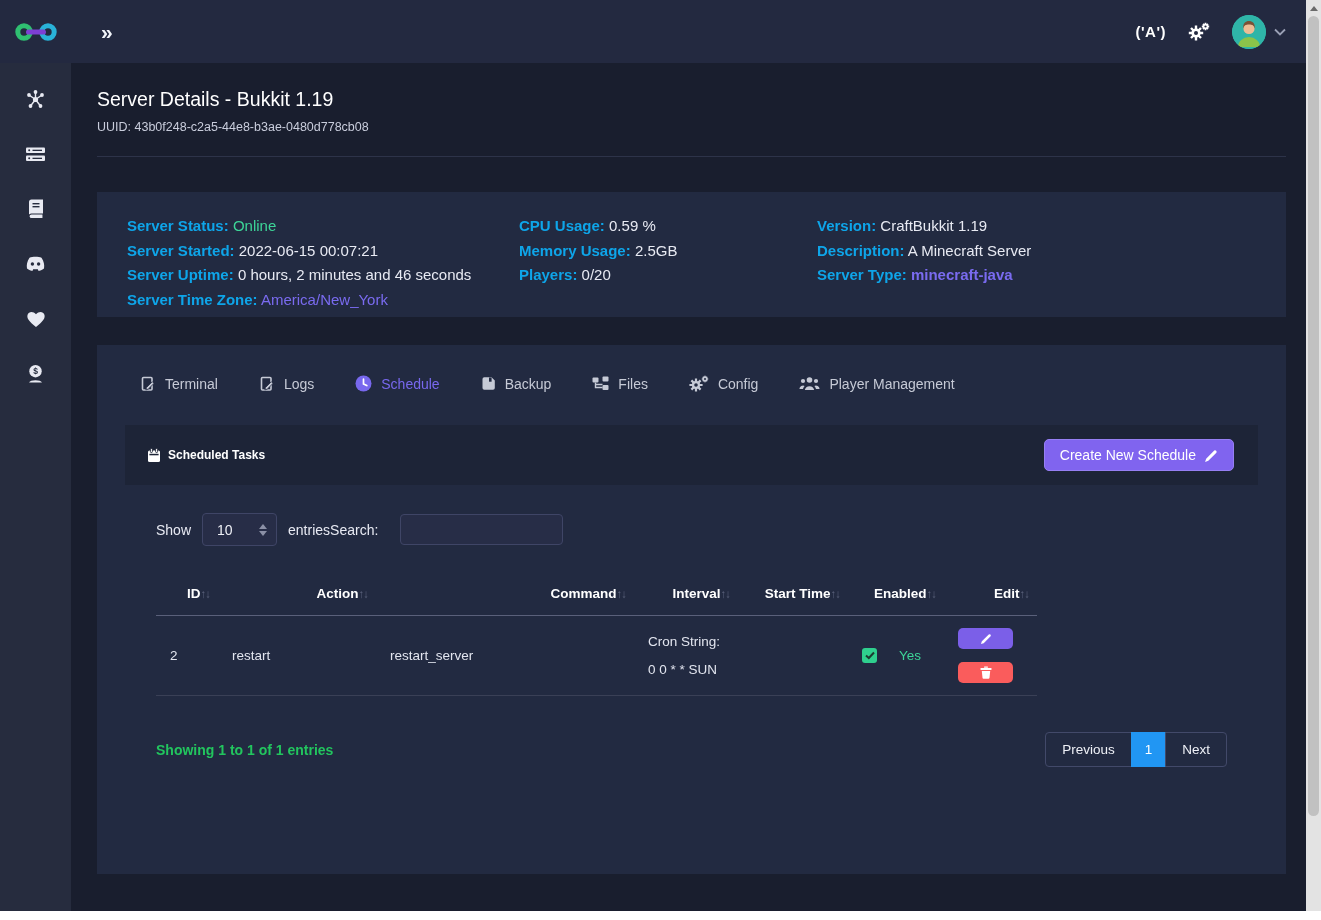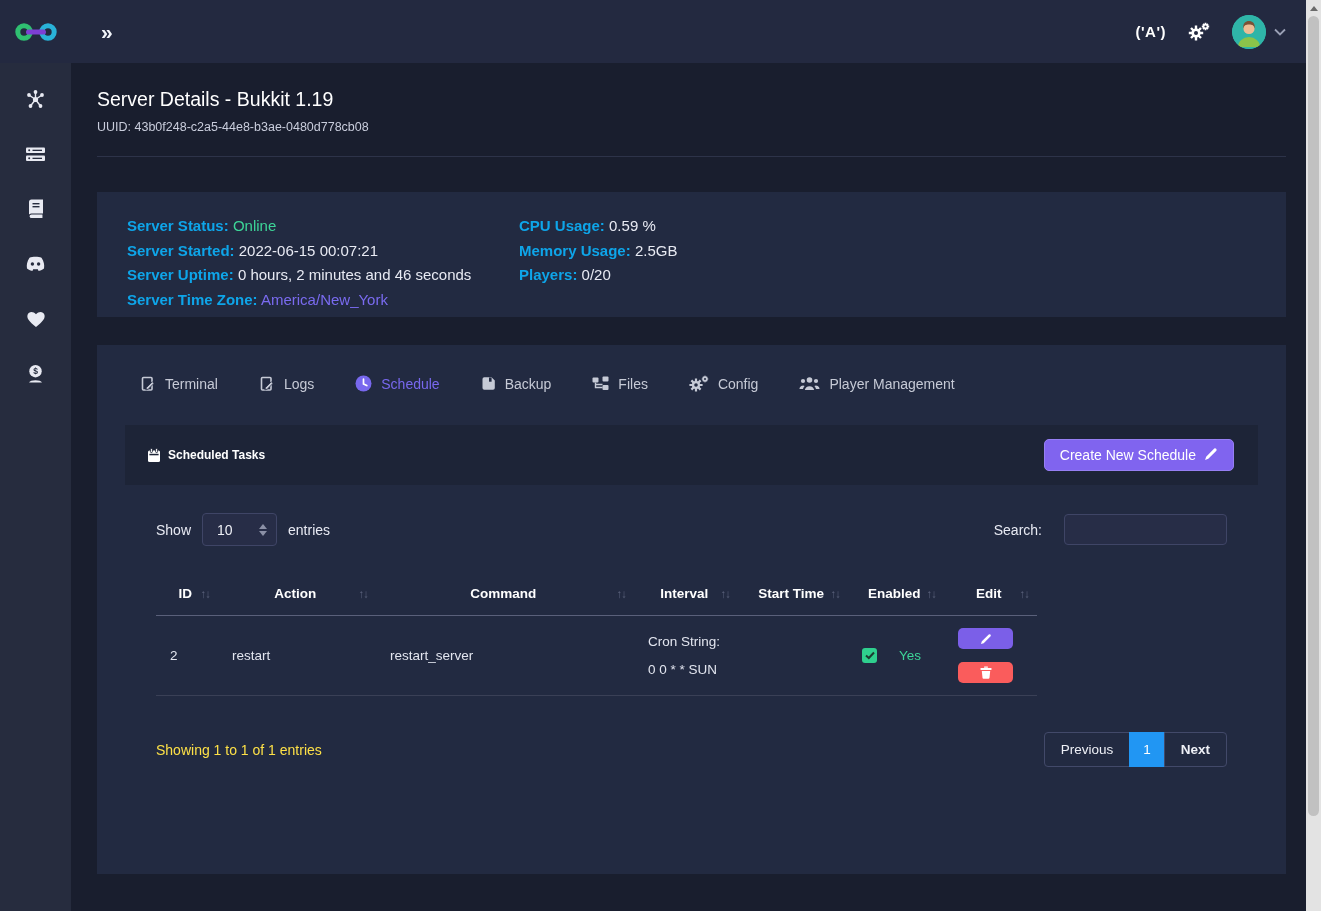--- a/index.html
+++ b/index.html
@@ -42,53 +42,53 @@
 
   
   .main-card { margin-top:28px; background:#222a41; height:529px; padding:30px 28px 0 28px; }
 
   .tabs { display:flex; align-items:center; gap:41px; padding-left:15px; }
   .tab { display:flex; align-items:center; gap:9px; font-size:14px; color:#c6cad6; cursor:pointer; }
   .tab.active { color:#7868ee; font-weight:500; }
 
   .panel-bar { margin-top:33px; background:#1d2437; height:60px; display:flex; align-items:center; justify-content:space-between; padding:0 24px 0 22px; }
   .panel-title { display:flex; align-items:center; gap:7px; color:#ffffff; font-size:12px; font-weight:700; }
-  .create-btn { background:#8064ef; border:1px solid #967ff3; color:#ffffff; font-size:14px; padding:7px 15px; border-radius:5px; display:flex; align-items:flex-start; gap:8px; cursor:pointer; }
+  .create-btn { background:#8064ef; border:1px solid #967ff3; color:#ffffff; font-size:14px; padding:7px 15px; border-radius:5px; display:flex; align-items:flex-end; gap:8px; cursor:pointer; }
 
   .dt-wrap { padding:0 31px; }
-  .dt-controls { margin-top:28px; display:flex; align-items:center; justify-content:space-between; }
+  .dt-controls { margin-top:28px; display:flex; align-items:center; justify-content:flex-start; }
   .show-group { display:flex; align-items:center; gap:11px; color:#e8eaf3; font-size:14px; font-weight:500; }
   .page-size { width:75px; height:33px; background:#272d47; border:1px solid #3f4566; border-radius:4px; display:flex; align-items:center; padding:0 9px 0 14px; color:#eef0f6; font-size:14px; cursor:pointer; justify-content:space-between; }
   .sel-arrows { display:flex; flex-direction:column; gap:2px; }
   .tri-up { width:0; height:0; border-left:4px solid transparent; border-right:4px solid transparent; border-bottom:5px solid #8b90a6; }
   .tri-down { width:0; height:0; border-left:4px solid transparent; border-right:4px solid transparent; border-top:5px solid #8b90a6; }
   .search-group { display:flex; align-items:center; gap:22px; color:#e8eaf3; font-size:14px; font-weight:500; }
   .search-input { width:163px; height:31px; background:#272d47; border:1px solid #3f4566; border-radius:4px; color:#eef0f6; font-size:13px; padding:0 8px; outline:none; }
 
   
   table.sched { margin-top:26px; border-collapse:collapse; width:881px; table-layout:fixed; }
-  .sched th { text-align:center; color:#ffffff; font-size:13.5px; font-weight:700; padding:14px 8px 14px 14px; border-bottom:1.5px solid #5a607a; cursor:pointer; white-space:nowrap; }
+  .sched th { text-align:right; color:#ffffff; font-size:13.5px; font-weight:700; padding:14px 8px 14px 14px; border-bottom:1.5px solid #5a607a; cursor:pointer; white-space:nowrap; }
   .sched td { text-align:left; color:#e2e5ef; font-size:13.5px; padding:12px 8px 12px 14px; border-bottom:1px solid #3a4056; vertical-align:middle; }
   .sort { float:right; color:#5d647e; font-size:11.5px; letter-spacing:-1px; font-weight:400; padding-top:2px; }
   .col-id{width:62px} .col-action{width:158px} .col-command{width:258px} .col-interval{width:104px} .col-start{width:110px} .col-enabled{width:96px} .col-edit{width:93px}
   .interval-line1 { margin-bottom:13px; }
   .enabled-cell { display:flex; align-items:center; gap:22px; color:#3dd598; }
   .cb { width:15px; height:15px; border-radius:3px; background:#2fcf8e; display:inline-flex; align-items:center; justify-content:center; cursor:pointer; }
   .edit-btns { display:flex; flex-direction:column; gap:13px; }
   .btn-sm { width:55px; height:21px; border:none; border-radius:5px; display:flex; align-items:center; justify-content:center; cursor:pointer; }
   .btn-edit { background:#7b5fe8; }
   .btn-del { background:#fa5c5c; }
 
   
   .dt-footer { margin-top:36px; display:flex; align-items:center; justify-content:space-between; }
-  .showing { color:#fde047; font-size:14px; }
+  .showing { color:#22c55e; font-size:14px;font-weight:bold; }
   .pagination { display:flex; }
   .pg-item { font-size:13.5px; color:#eef0f6; border:1px solid #424969; padding:9px 16px; cursor:pointer; margin-left:-1px; background:transparent; }
   .pg-item.first { border-radius:4px 0 0 4px; margin-left:0; }
-  .pg-item.last { border-radius:0 4px 4px 0;font-weight:bold; }
+  .pg-item.last { border-radius:0 4px 4px 0; }
   .pg-item.active { background:#2196f3; border-color:#2196f3; color:#ffffff; padding:9px 13px; }
 
   
   .scrollbar { position:absolute; left:1306px; top:0; width:15px; height:911px; background:#e3e3e3; }
   .sb-btn { height:16px; display:flex; align-items:center; justify-content:center; }
   .sb-arrow { width:0; height:0; border-left:4px solid transparent; border-right:4px solid transparent; border-bottom:5px solid #6a6a6a; }
   .sb-thumb { position:absolute; top:16px; left:2px; width:11px; height:800px; background:#c1c1c1; border-radius:6px; }
 </style>
 </head>
 <body>
@@ -210,20 +210,25 @@
           <div class="status-col1">
             <div class="stat-line"><b>Server Status:</b> <span class="val-green">Online</span></div>
             <div class="stat-line"><b>Server Started:</b> <span>2022-06-15 00:07:21</span></div>
             <div class="stat-line"><b>Server Uptime:</b> <span>0 hours, 2 minutes and 46 seconds</span></div>
             <div class="stat-line"><b>Server Time Zone:</b> <span class="val-purple normal">America/New_York</span></div>
           </div>
           <div class="status-col2">
             <div class="stat-line"><b>CPU Usage:</b> <span>0.59 %</span></div>
             <div class="stat-line"><b>Memory Usage:</b> <span>2.5GB</span></div>
             <div class="stat-line"><b>Players:</b> <span>0/20</span></div>
+          </div>
+          <div class="status-col3">
+            <div class="stat-line"><b>Version:</b> <span>CraftBukkit 1.19</span></div>
+            <div class="stat-line"><b>Description:</b> <span>A Minecraft Server</span></div>
+            <div class="stat-line"><b>Server Type:</b> <span class="val-purple">minecraft-java</span></div>
           </div>
         </div>
 
         <div class="main-card">
 
           <div class="tabs">
             <div class="tab">
               <svg width="16" height="16" viewBox="0 0 16 16">
                 <rect x="2.5" y="1.5" width="9.5" height="12.5" rx="1" fill="none" stroke="#c6cad6" stroke-width="1.6"></rect>
                 <path d="M6.5 11.5 L12.3 5.7 L14 7.4 L8.2 13.2 L5.8 13.9 Z" fill="#c6cad6" stroke="#222a41" stroke-width="0.8"></path>

